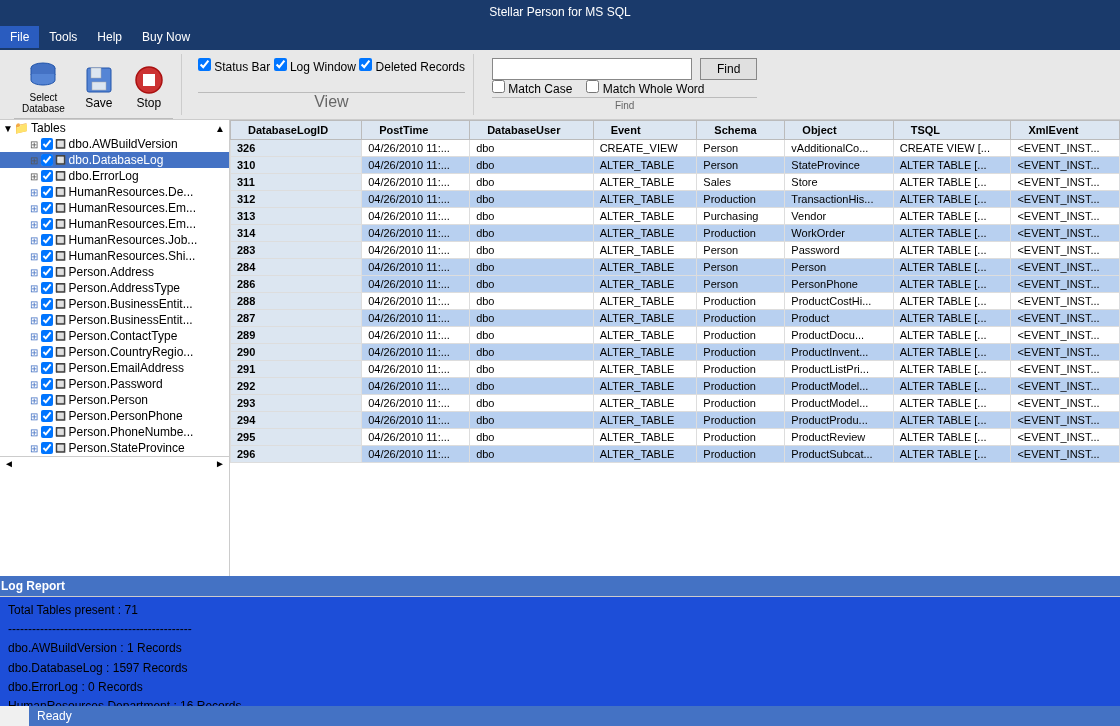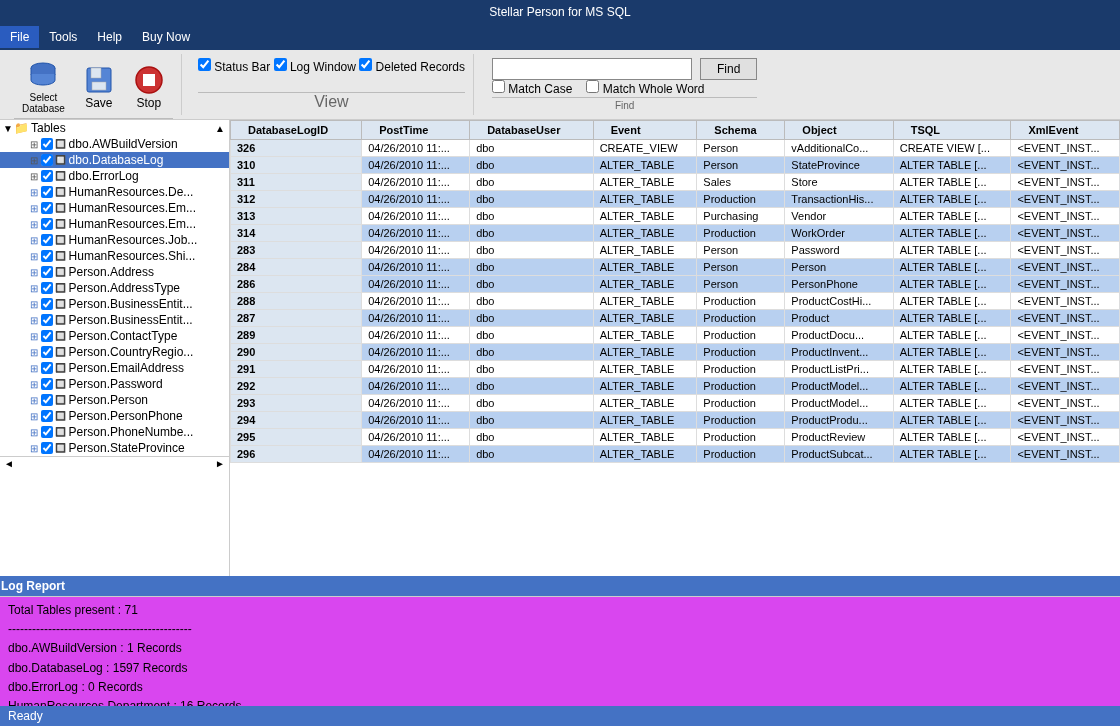--- a/index.html
+++ b/index.html
@@ -32,24 +32,24 @@
     #right-panel { flex: 1; overflow: auto; background: white; }
     table { border-collapse: collapse; width: 100%; min-width: 800px; }
     thead th { background: #dce6f1; border: 1px solid #bbb; padding: 3px 17px; text-align: left; font-weight: bold; font-size: 11px; position: sticky; top: 0; z-index: 1; white-space: nowrap; }
     tbody tr { cursor: default; }
     tbody tr.highlighted { background: #b8d0f0; margin-top: 12px; }
     tbody td { border: 1px solid #ddd; padding: 2px 6px; font-size: 11px; white-space: nowrap; }
     .col-id { background: #dce6f1; font-weight: bold; }
 
     
     #log-report-header { background: #4472c4; color: white; padding: 3px 1px; font-size: 12px; font-weight: bold; }
-    #log-report { background: #d946ef; height: 110px; overflow-y: auto; padding: 4px 8px; font-size: 11px; line-height: 1.6; border-top: 1px solid #ccc; }
-
-    
-    #status-bar { background: #4472c4; color: white; padding: 2px 8px; font-size: 11px; height: 20px; display: flex; align-items: center; }
+    #log-report { background: #1d4ed8; height: 110px; overflow-y: auto; padding: 4px 8px; font-size: 11px; line-height: 1.6; border-top: 1px solid #ccc; }
+
+    
+    #status-bar { background: #4472c4; color: white; padding: 2px 8px; font-size: 11px; height: 20px; display: flex; align-items: center; margin-left: 29px; }
 
     
     ::-webkit-scrollbar { width: 12px; height: 12px; }
     ::-webkit-scrollbar-track { background: #f0f0f0; }
     ::-webkit-scrollbar-thumb { background: #aaa; border-radius: 2px; }
     .section-bottom-label { font-size: 10px; color: #666; margin-top: auto; border-top: 1px solid #bbb; padding-top: 2px; text-align: center; width: 100%; }
     .toolbar-group { display: flex; flex-direction: column; align-items: center; padding: 2px 4px; border-right: 1px solid #ccc; }
     .toolbar-btns-row { display: flex; gap: 2px; flex: 1; align-items: center; }
   </style>
 </head>

